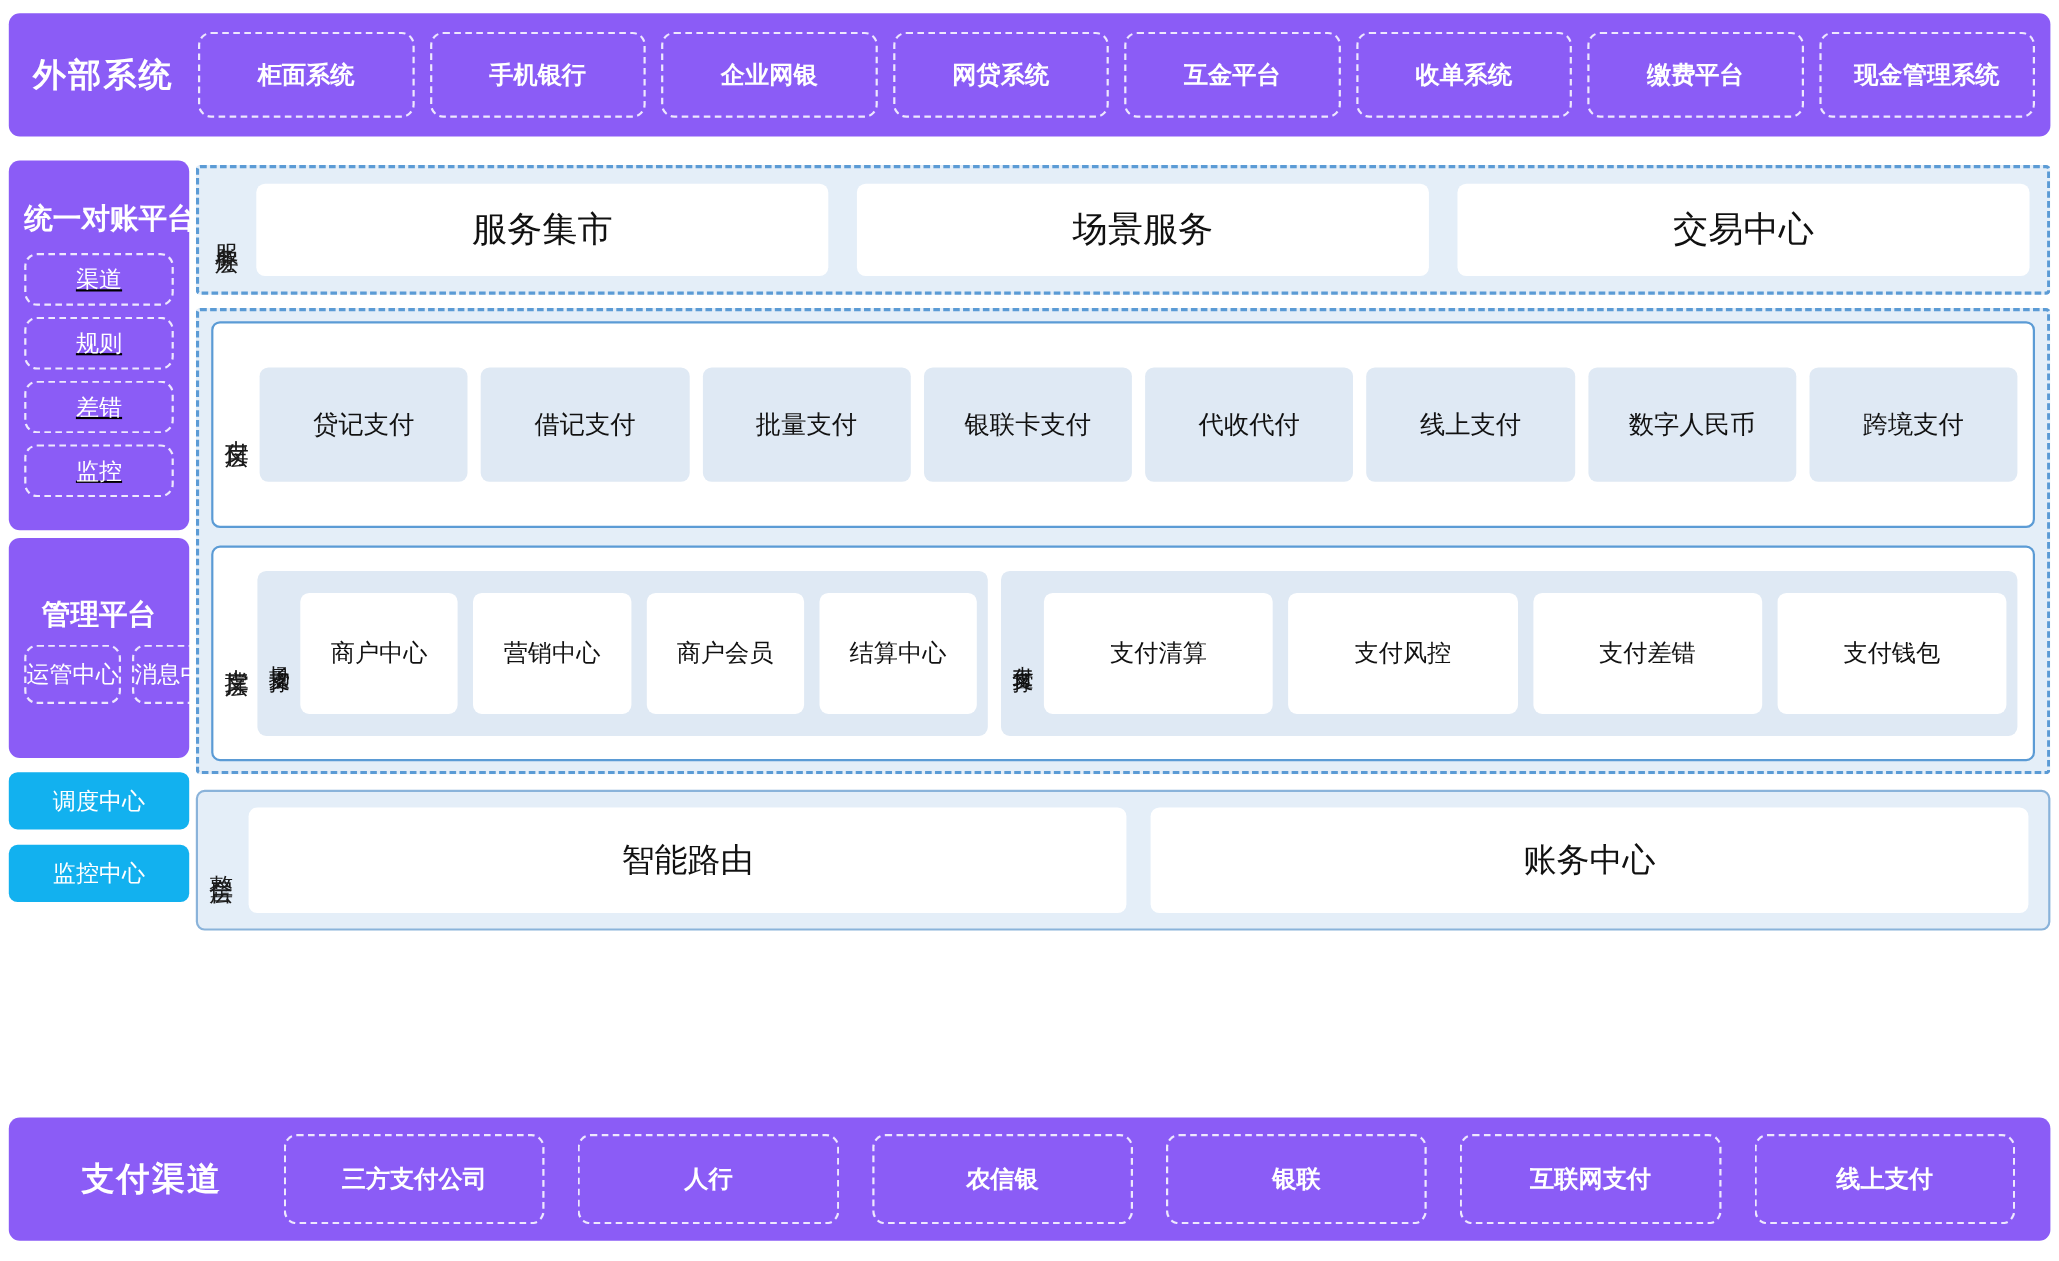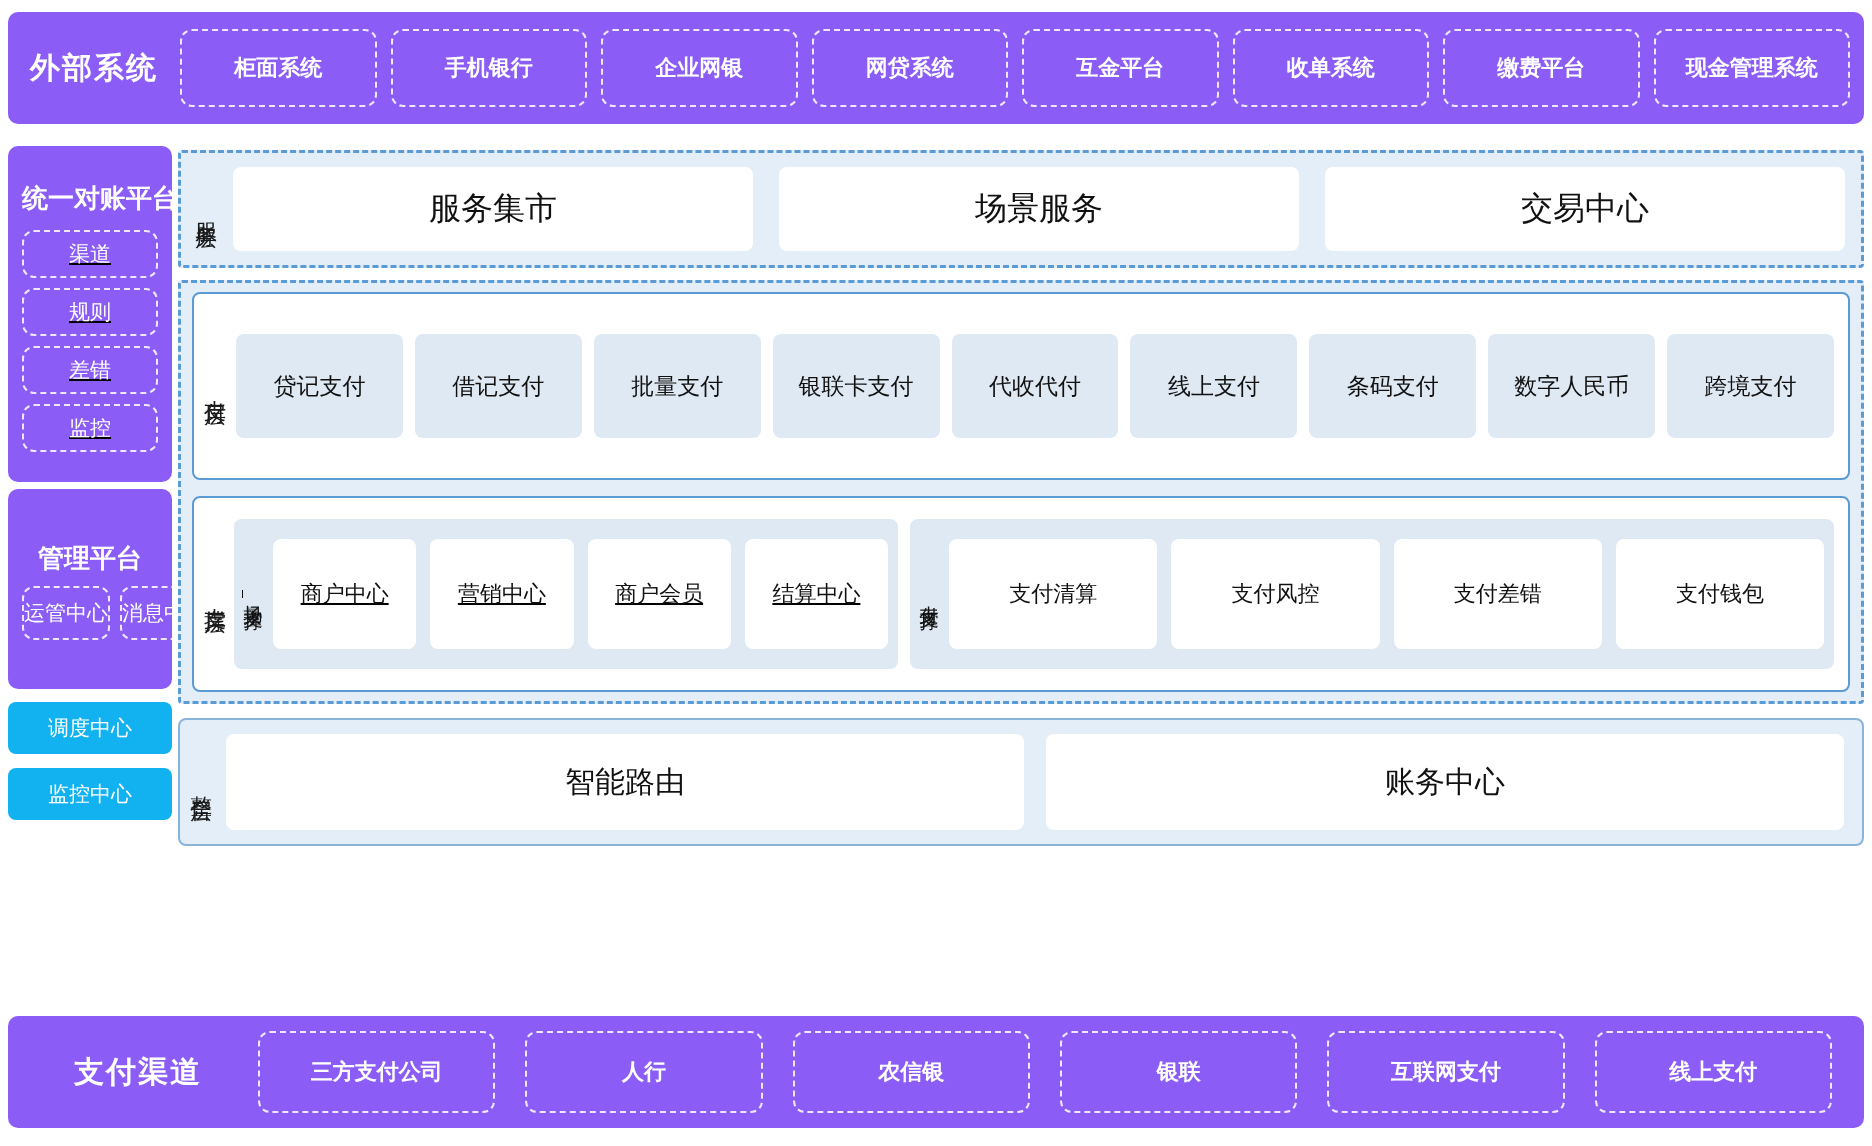--- a/index.html
+++ b/index.html
@@ -130,21 +130,21 @@
   #sup-box {
     position: absolute; left: 14px; top: 356px; width: 1658px; height: 196px;
     background: #ffffff; border: 2px solid #5b9bd5; border-radius: 8px;
     display: flex; align-items: center; padding: 0 14px 0 10px; gap: 8px;
   }
   #sup-groups { display: flex; flex: 1; gap: 12px; height: 150px; }
   .supgroup {
     background: #dfe9f4; border-radius: 8px;
     display: flex; align-items: center; padding: 0 10px; gap: 10px;
   }
-  .supgroup.scenario { flex: 0 0 664px; text-decoration: underline; }
+  .supgroup.scenario { flex: 0 0 664px; }
   .supgroup.paysup { flex: 1; }
   .supcards { display: flex; flex: 1; gap: 14px; height: 110px; }
   .supcards .whitecard { flex: 1; font-size: 22px; }
   .sub-label {
     writing-mode: vertical-rl; text-orientation: upright;
     font-size: 19px; color: #111; letter-spacing: 2px; line-height: 1;
     white-space: nowrap; flex: 0 0 auto;
   }
 
   
@@ -213,21 +213,20 @@
 
     <div id="pay-box">
       <div class="layer-label">支付层</div>
       <div id="pay-cards">
         <div class="paycard">贷记支付</div>
         <div class="paycard">借记支付</div>
         <div class="paycard">批量支付</div>
         <div class="paycard">银联卡支付</div>
         <div class="paycard">代收代付</div>
         <div class="paycard">线上支付</div>
-        <div class="paycard">条码支付</div>
         <div class="paycard">数字人民币</div>
         <div class="paycard">跨境支付</div>
       </div>
     </div>
 
     <div id="sup-box">
       <div class="layer-label">支撑层</div>
       <div id="sup-groups">
 
         <div class="supgroup scenario">

